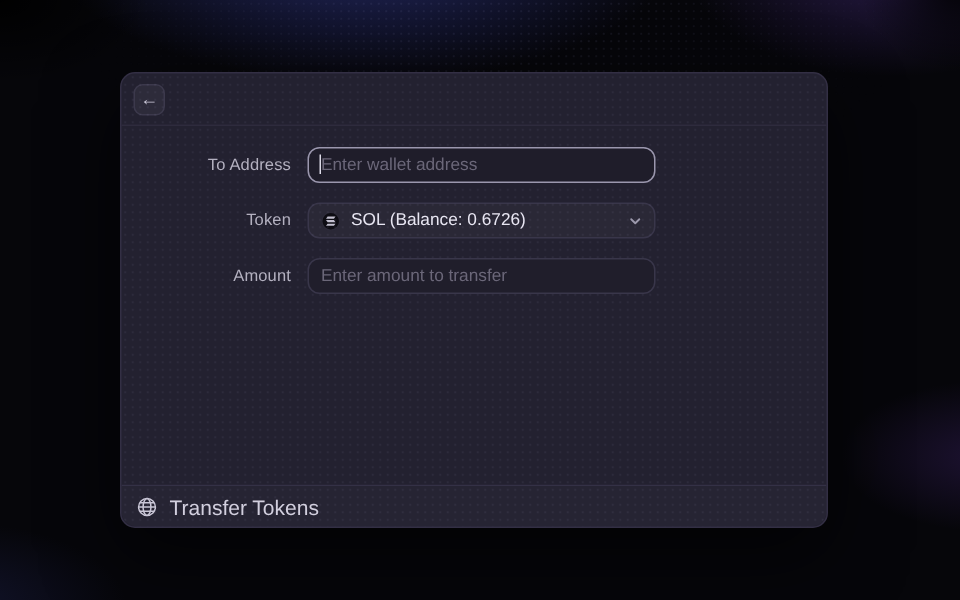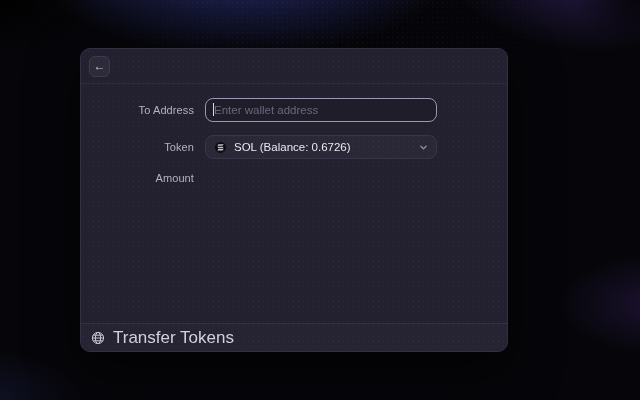--- a/index.html
+++ b/index.html
@@ -18,21 +18,21 @@
   }
   body::before {
     content:""; position:absolute; inset:0; pointer-events:none;
     background-image: radial-gradient(rgba(150,150,200,0.10) 0.8px, transparent 1px);
     background-size: 5px 5px;
     -webkit-mask-image: radial-gradient(60% 45% at 52% 0%, #000 20%, transparent 75%);
             mask-image: radial-gradient(60% 45% at 52% 0%, #000 20%, transparent 75%);
   }
 
   .modal {
-    position:absolute; left:80px; top:48px; width:428px; height:304px;
+    position:absolute; left:80px; top:48px; width:472px; height:304px;
     background:#232130;
     border:1px solid #332f44;
     border-radius:10px;
     box-shadow:0 18px 50px rgba(0,0,0,0.6);
     display:flex; flex-direction:column;
   }
   .modal::before {
     content:""; position:absolute; inset:0; border-radius:10px; pointer-events:none;
     background-image: radial-gradient(rgba(170,165,205,0.075) 0.8px, transparent 1px);
     background-size: 5px 5px;
@@ -86,21 +86,21 @@
   .chevron { display:flex; align-items:center; color:#9c99ac; }
 
   .modal-footer {
     flex:0 0 28px; height:28px;
     border-top:1px solid #343146;
     background:rgba(255,255,255,0.015);
     border-radius:0 0 10px 10px;
     display:flex; align-items:center; padding:0 10px; gap:8px;
     position:relative;
   }
-  .footer-cmd-name { font-size:17px; color:#d2cfde; }
+  .footer-cmd-name { font-size:14px; color:#d2cfde; }
   .footer-right { margin-left:auto; display:flex; align-items:center; gap:8px; }
   .footer-action { font-size:11.5px; font-weight:bold; color:#eceaf4; cursor:pointer; }
   .kbd-group { display:flex; gap:4px; }
   .kbd {
     min-width:19px; height:17px; padding:0 4px;
     background:#35323f; border:1px solid #413e4f; border-radius:4px;
     display:flex; align-items:center; justify-content:center;
     font-size:10px; color:#bfbccb;
   }
   .globe-icon { display:flex; align-items:center; color:#c9c6d6; }
@@ -142,20 +142,23 @@
         <span class="chevron">
           <svg width="9" height="9" viewBox="0 0 10 10">
             <path d="M2 3.5 L5 6.5 L8 3.5" fill="none" stroke="currentColor" stroke-width="1.4" stroke-linecap="round" stroke-linejoin="round"></path>
           </svg>
         </span>
       </div>
     </div>
 
     <div class="form-row">
       <div class="form-label">Amount</div>
+      <div class="field">
+        <input class="text-input" type="text" placeholder="Enter amount to transfer" style="">
+      </div>
     </div>
 
   </div>
 
   <div class="modal-footer">
     <span class="globe-icon">
       <svg width="14" height="14" viewBox="0 0 14 14">
         <g fill="none" stroke="currentColor" stroke-width="1">
           <circle cx="7" cy="7" r="5.6"></circle>
           <ellipse cx="7" cy="7" rx="2.6" ry="5.6"></ellipse>

